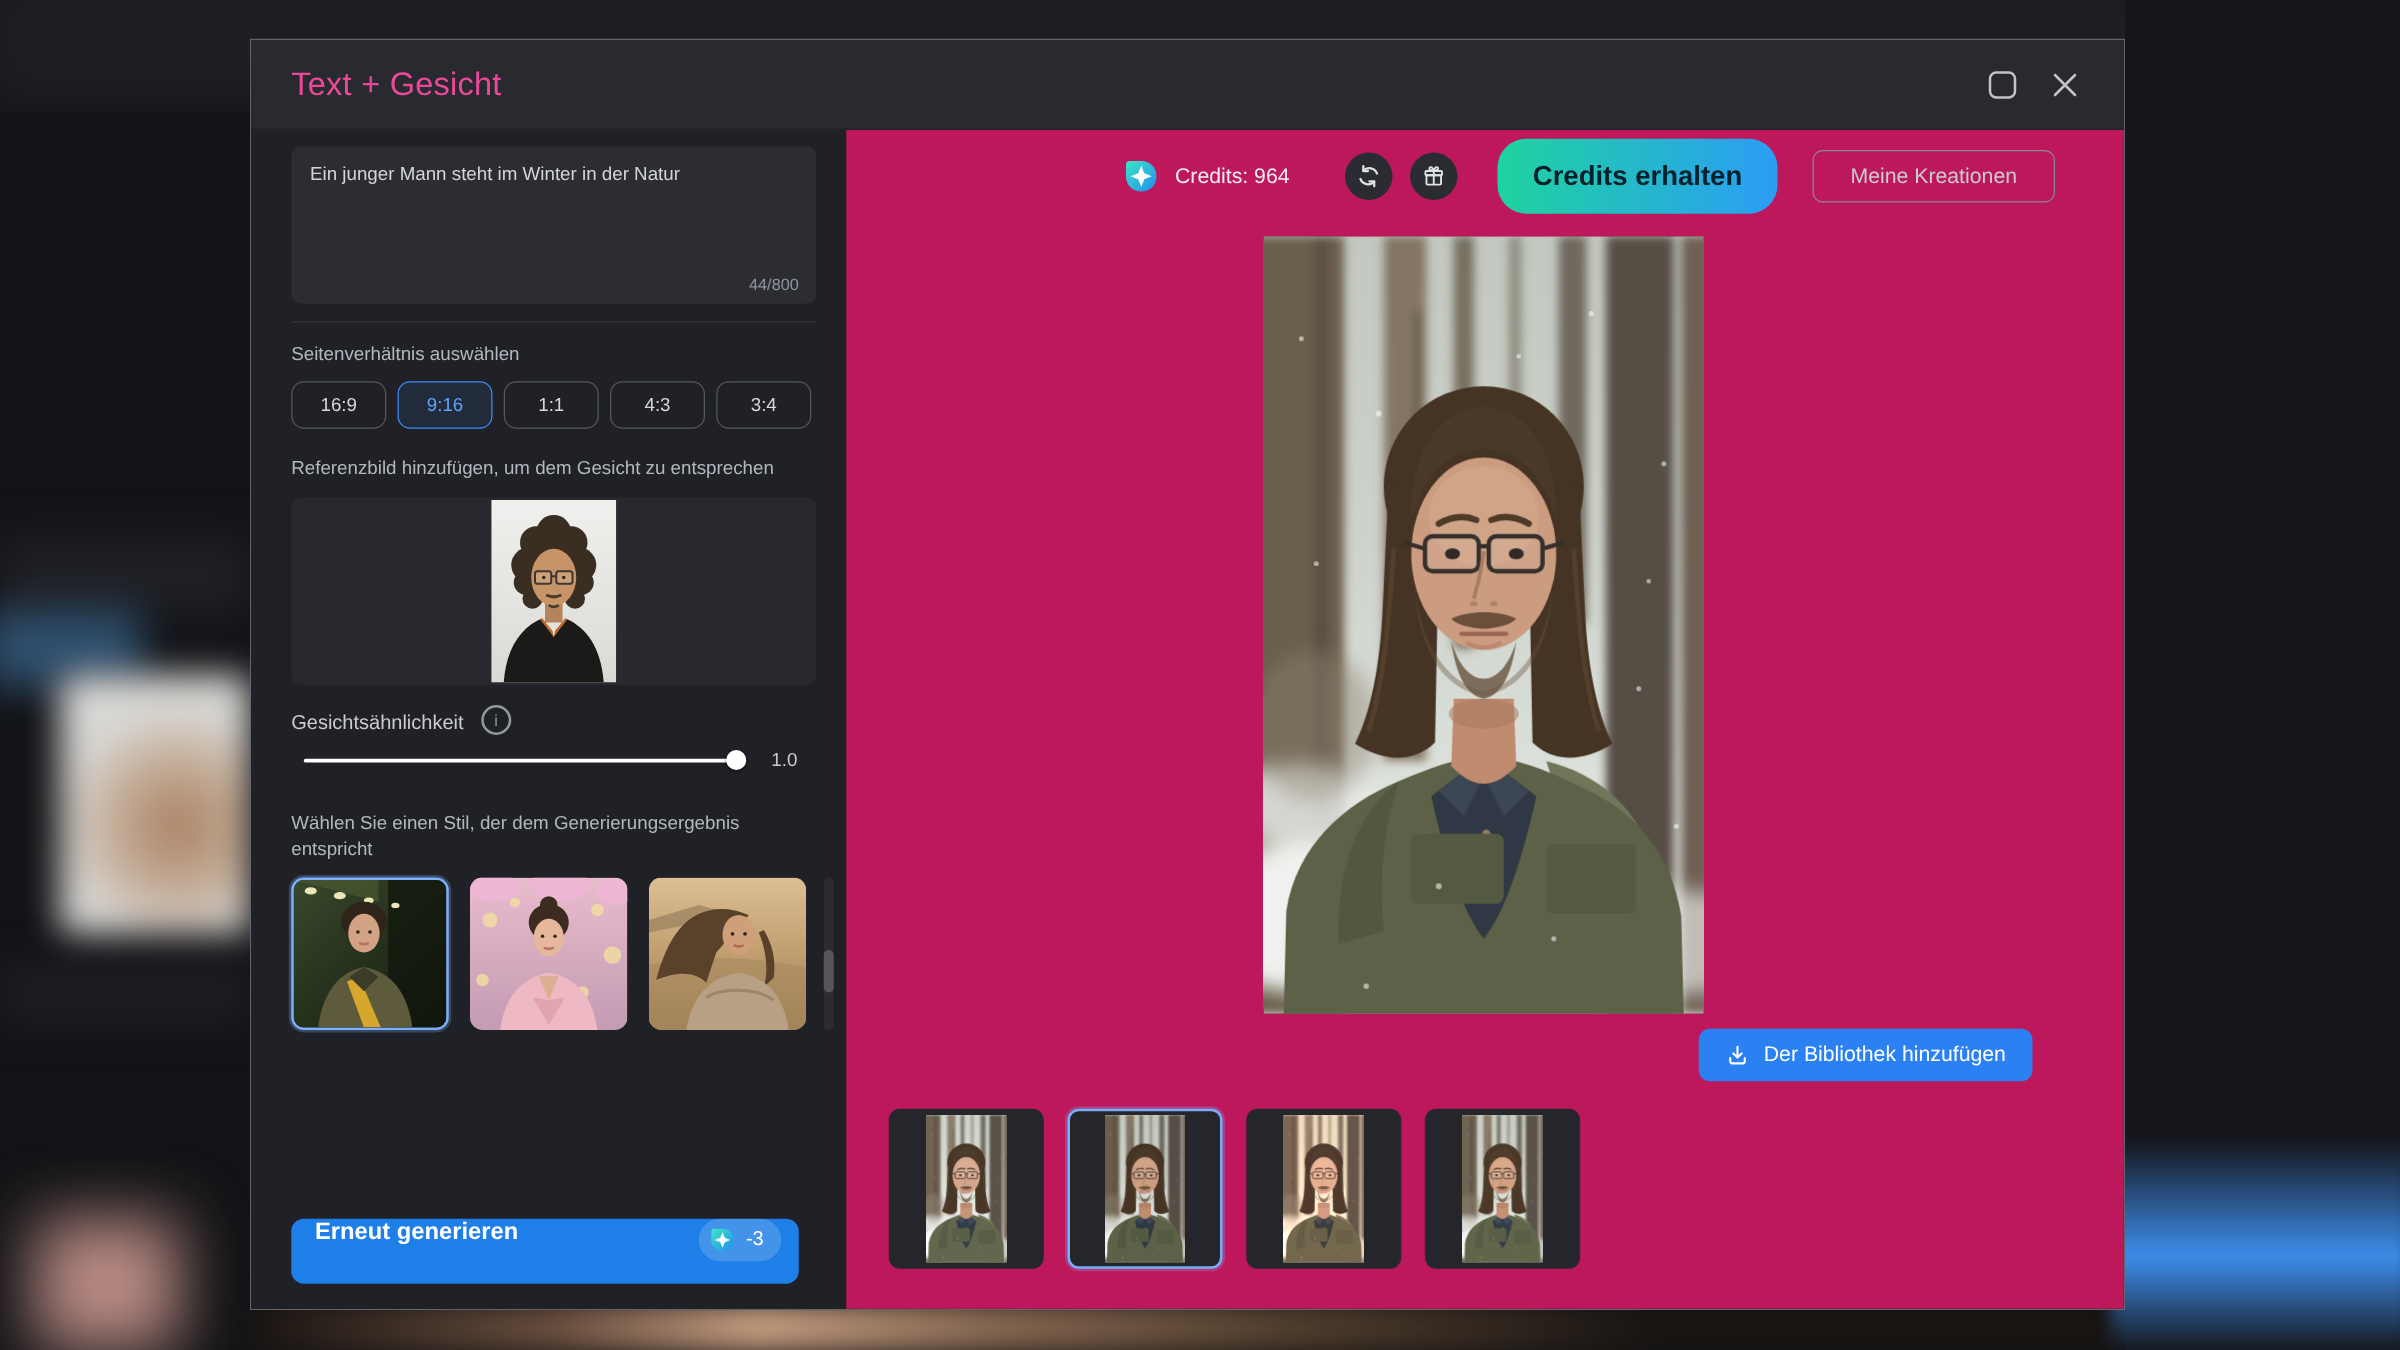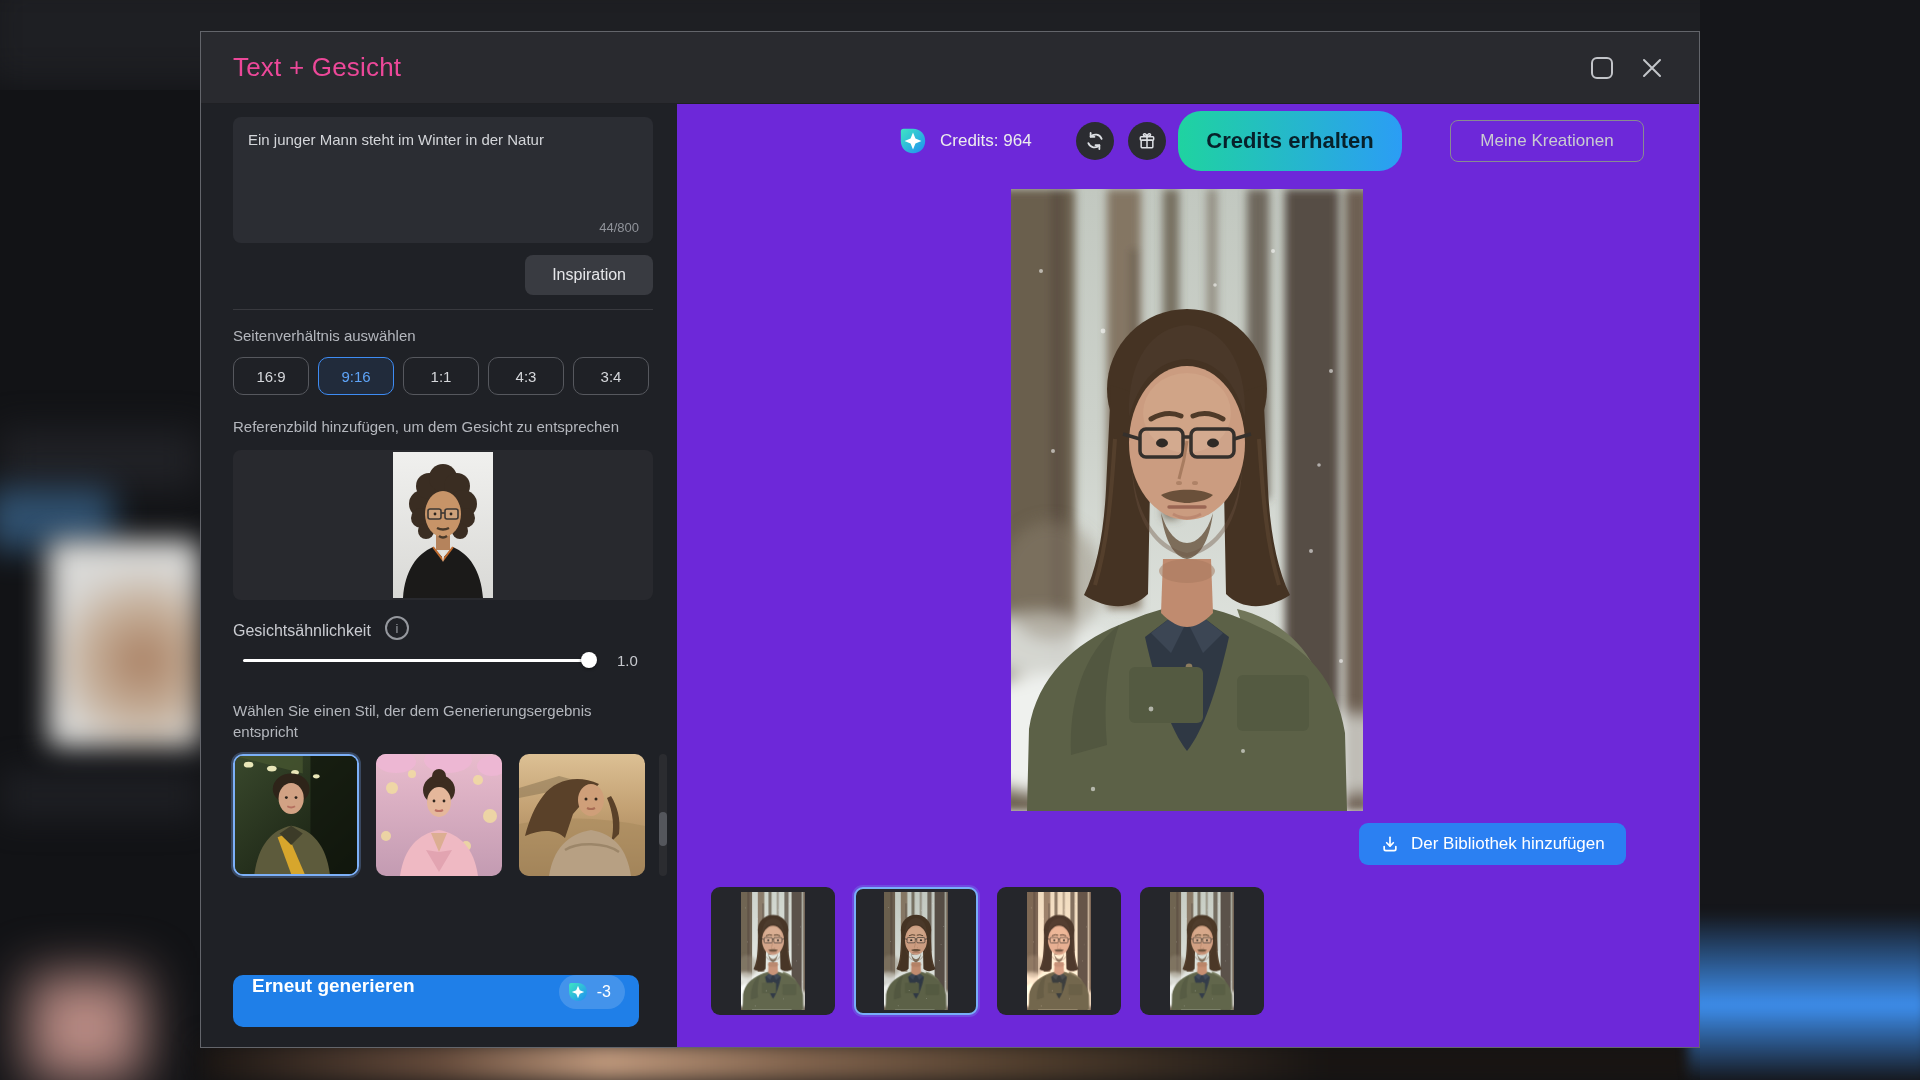--- a/index.html
+++ b/index.html
@@ -74,33 +74,33 @@
   .style-scroll-thumb { position:absolute; left:0; top:58px; width:8px; height:34px; background:#54565c; border-radius:4px; }
   .regen-btn { position:absolute; left:32px; bottom:20px; width:406px; height:52px; border:none;
                border-radius:10px; background:#1f7fe8; display:flex; align-items:flex-start;
                padding:0 14px 0 19px; font-family:inherit; }
   .regen-label { font-size:19px; font-weight:bold; color:#ffffff; }
   .regen-chip { margin-left:auto; height:34px; border-radius:18px; background:rgba(255,255,255,.16);
                 display:flex; align-items:center; gap:8px; padding:0 14px 0 8px; }
   .regen-chip .cost { font-size:16px; color:#ffffff; }
 
   
-  .right-panel { position:relative; flex:1; background:#6d28d9; }
+  .right-panel { position:relative; flex:1; background:#be185d; }
   .rp-header { position:absolute; left:0; right:0; top:14px; height:46px; display:flex;
                align-items:center; padding:0 55px 0 221px; }
   .credits-group { display:flex; align-items:center; }
   .credits-text { margin-left:12px; font-size:17px; color:#eceded; }
   .icon-circle { width:38px; height:38px; border-radius:50%; background:#2b2c31;
                  display:flex; align-items:center; justify-content:center; }
   .ic-refresh { margin-left:44px; }
   .ic-gift { margin-left:14px; }
   .get-credits-btn { margin-left:auto; width:224px; height:60px; border:none; border-radius:23px;
                      background:linear-gradient(90deg,#1fd3a0 0%,#2b9df5 100%);
                      font-size:22px; font-weight:bold; color:#07212b; font-family:inherit; }
-  .my-creations-btn { margin-left:48px; width:194px; height:42px; background:transparent;
+  .my-creations-btn { margin-left:28px; width:194px; height:42px; background:transparent;
                       border:1px solid #888b91; border-radius:8px; color:#caccd1; font-size:17px;
                       font-family:inherit; }
   .main-image { position:absolute; left:334px; top:85px; width:352px; height:622px; overflow:hidden; }
   .main-image svg { width:100%; height:100%; display:block; }
   .library-btn { position:absolute; left:682px; top:719px; height:42px; border:none; border-radius:9px;
                  background:#2b80f2; display:flex; align-items:center; gap:11px; padding:0 21px;
                  font-size:17px; color:#ffffff; font-family:inherit; }
   .thumbs-row { position:absolute; left:34px; top:783px; display:flex; gap:19px; }
   .thumb-card { width:124px; height:128px; background:#25262b; border-radius:9px;
                 display:flex; align-items:center; justify-content:center; }
@@ -143,23 +143,20 @@
   <div class="dialog-body">
 
     <div class="left-panel">
 
 
       <div class="prompt-box">
         <div class="prompt-text">Ein junger Mann steht im Winter in der Natur</div>
         <div class="char-counter">44/800</div>
       </div>
 
-      <div class="insp-row">
-        <button class="insp-btn">Inspiration</button>
-      </div>
 
       <div class="divider"></div>
 
       <div class="sec-label aspect-label">Seitenverhältnis auswählen</div>
       <div class="ratio-row">
         <button class="ratio-btn">16:9</button>
         <button class="ratio-btn selected">9:16</button>
         <button class="ratio-btn">1:1</button>
         <button class="ratio-btn">4:3</button>
         <button class="ratio-btn">3:4</button>

